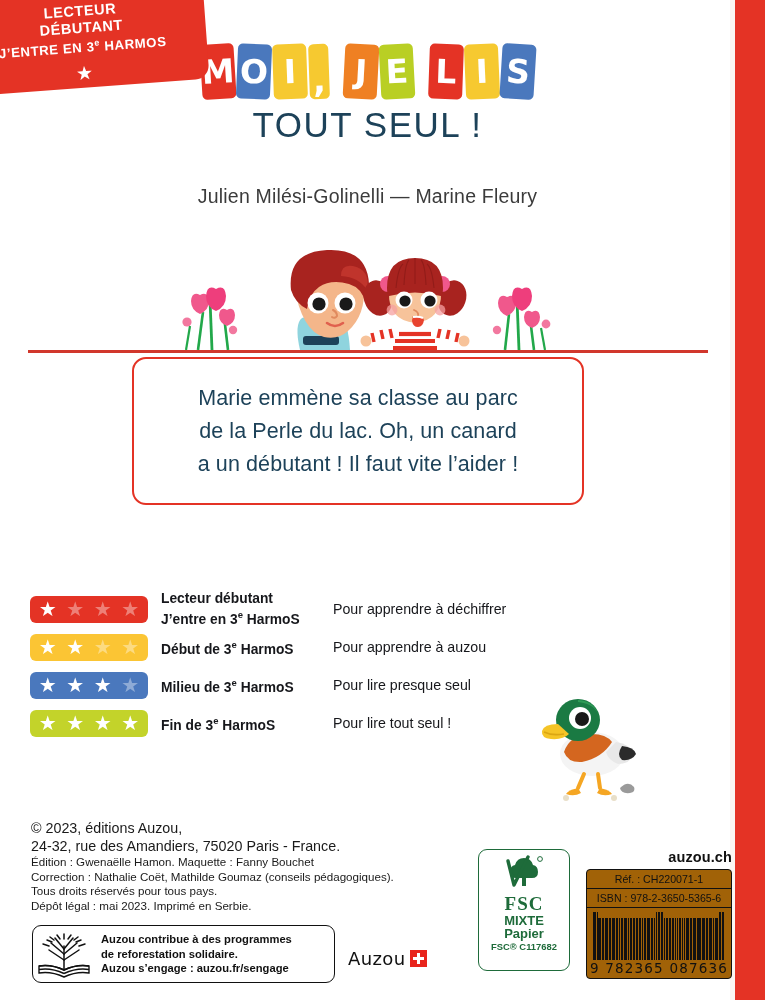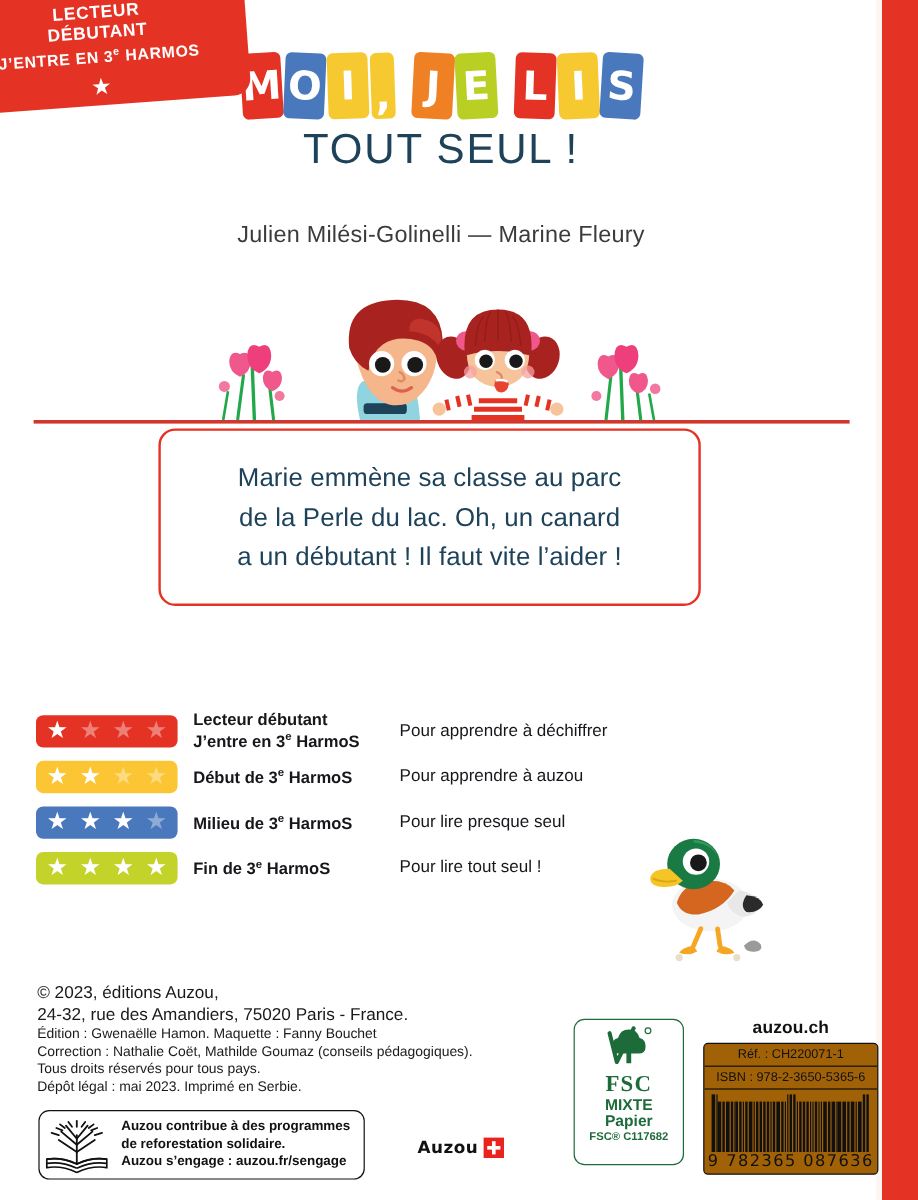--- a/index.html
+++ b/index.html
@@ -102,49 +102,49 @@
   
   .duck{position:absolute;left:536px;top:692px;z-index:4;}
 
   
   .copy{position:absolute;left:31px;top:820px;z-index:4;color:#1a1a1a;}
   .copy .big{font-size:14.3px;line-height:17.5px;}
   .copy .small{font-size:11.6px;line-height:14.6px;}
 
   
   .refo{
-    position:absolute;left:32px;top:925px;width:272px;height:58px;
+    position:absolute;left:32px;top:925px;width:303px;height:58px;
     border:1.6px solid #111;border-radius:9px;box-sizing:border-box;
     display:flex;align-items:center;z-index:4;background:#fff;
   }
   .refo-txt{margin-left:6px;font-size:11.2px;line-height:14.6px;font-weight:bold;color:#111;}
 
   
   .auzou{position:absolute;left:348px;top:948px;z-index:4;display:flex;align-items:center;}
-  .auzou-word{font-size:14px;font-weight:bold;letter-spacing:.4px;color:#111;font-family:"DejaVu Sans",sans-serif;}
+  .auzou-word{font-size:18px;font-weight:normal;letter-spacing:.4px;color:#111;font-family:"DejaVu Sans",sans-serif;}
   .swiss{width:17px;height:17px;background:#e8241c;margin-left:4px;position:relative;}
   .swiss:before,.swiss:after{content:"";position:absolute;background:#fff;}
   .swiss:before{left:7px;top:3px;width:3px;height:11px;}
   .swiss:after{left:3px;top:7px;width:11px;height:3px;}
 
   
   .fsc{
     position:absolute;left:478px;top:849px;width:92px;height:122px;
     border:1.6px solid #1e6b3a;border-radius:9px;box-sizing:border-box;
     display:flex;flex-direction:column;align-items:center;justify-content:flex-start;
     padding-top:5px;background:#fff;z-index:4;
   }
   .fsc-word{color:#1e6b3a;font-weight:bold;font-size:19px;line-height:21px;letter-spacing:1px;font-family:"Liberation Serif",serif;}
   .fsc-l{color:#1e6b3a;font-size:13px;line-height:13px;font-weight:bold;}
   .fsc-l.code{font-size:9.4px;}
 
   
   .bc-wrap{position:absolute;left:586px;top:849px;width:146px;z-index:4;}
   .bc-site{
-    text-align:center;font-weight:bold;font-size:14.5px;color:#111;
+    text-align:right;font-weight:bold;font-size:14.5px;color:#111;
     margin-bottom:4px;letter-spacing:.1px;
   }
   .bc-box{border:1.3px solid #111;border-radius:4px;background:#a16207;overflow:hidden;}
   .bc-line{
     border-bottom:1.2px solid #111;text-align:center;
     font-size:10.6px;line-height:16px;padding:1px 0;color:#111;
   }
   .bc-bars{height:48px;display:flex;align-items:flex-end;justify-content:center;padding:4px 6px 0;}
   .bc-bars i{display:block;background:#111;margin-right:1px;}
   .bc-num{

